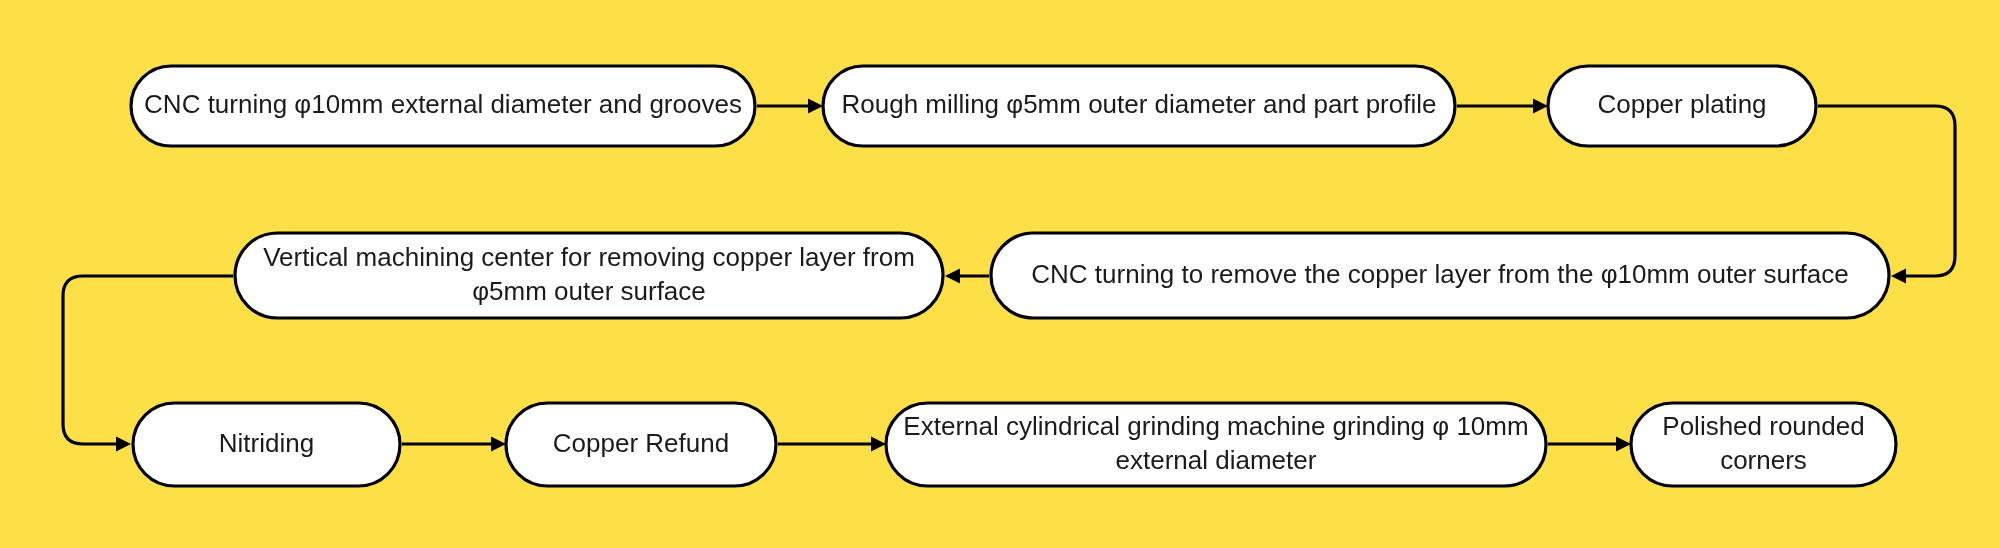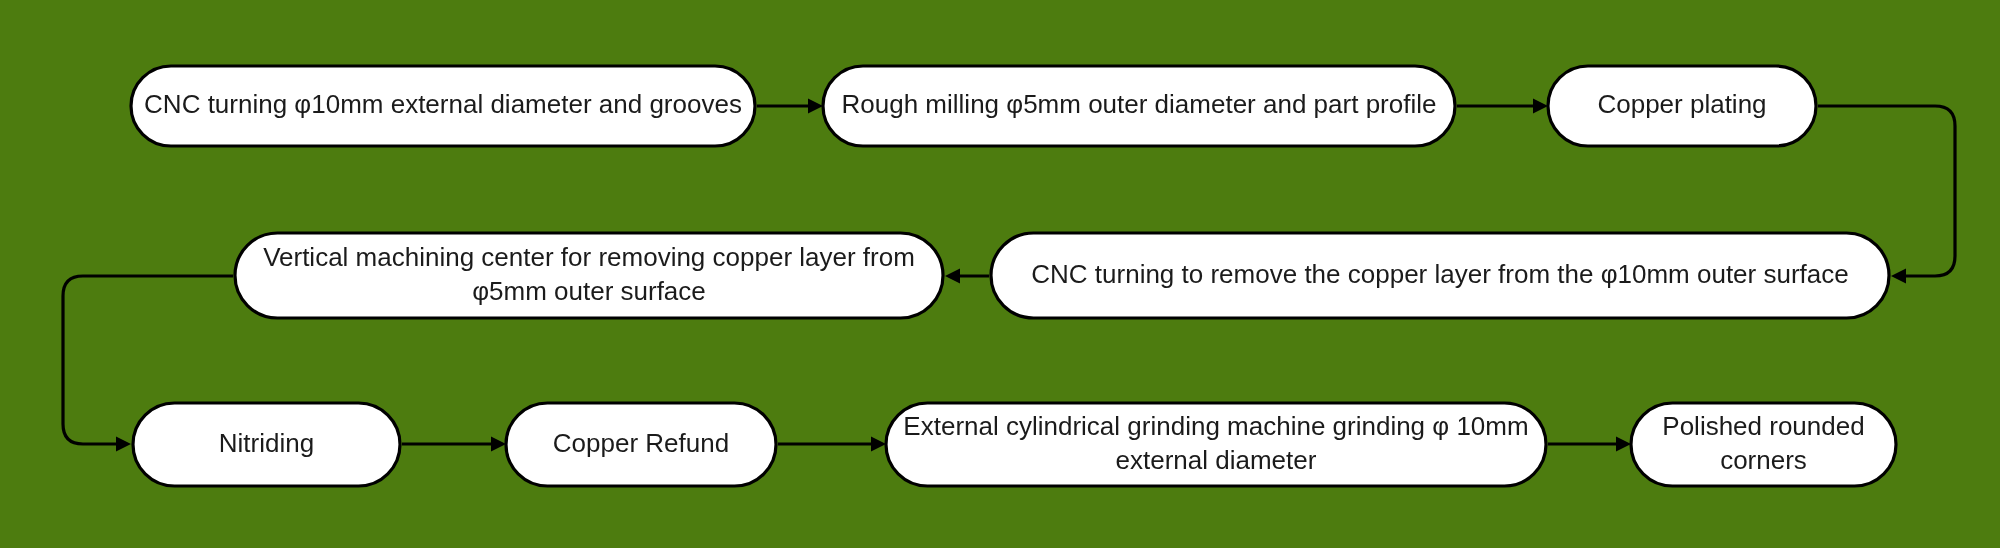--- a/index.html
+++ b/index.html
@@ -10,21 +10,21 @@
   body {
     width: 2000px;
     height: 548px;
     font-family: "Liberation Sans", sans-serif;
     overflow: hidden;
   }
   #flow-root {
     position: relative;
     width: 2000px;
     height: 548px;
-    background: #4d7c0f;
+    background: #fde047;
   }
   svg#flow-canvas {
     position: absolute;
     top: 0;
     left: 0;
     width: 2000px;
     height: 548px;
     display: block;
   }
   .node-shape {

